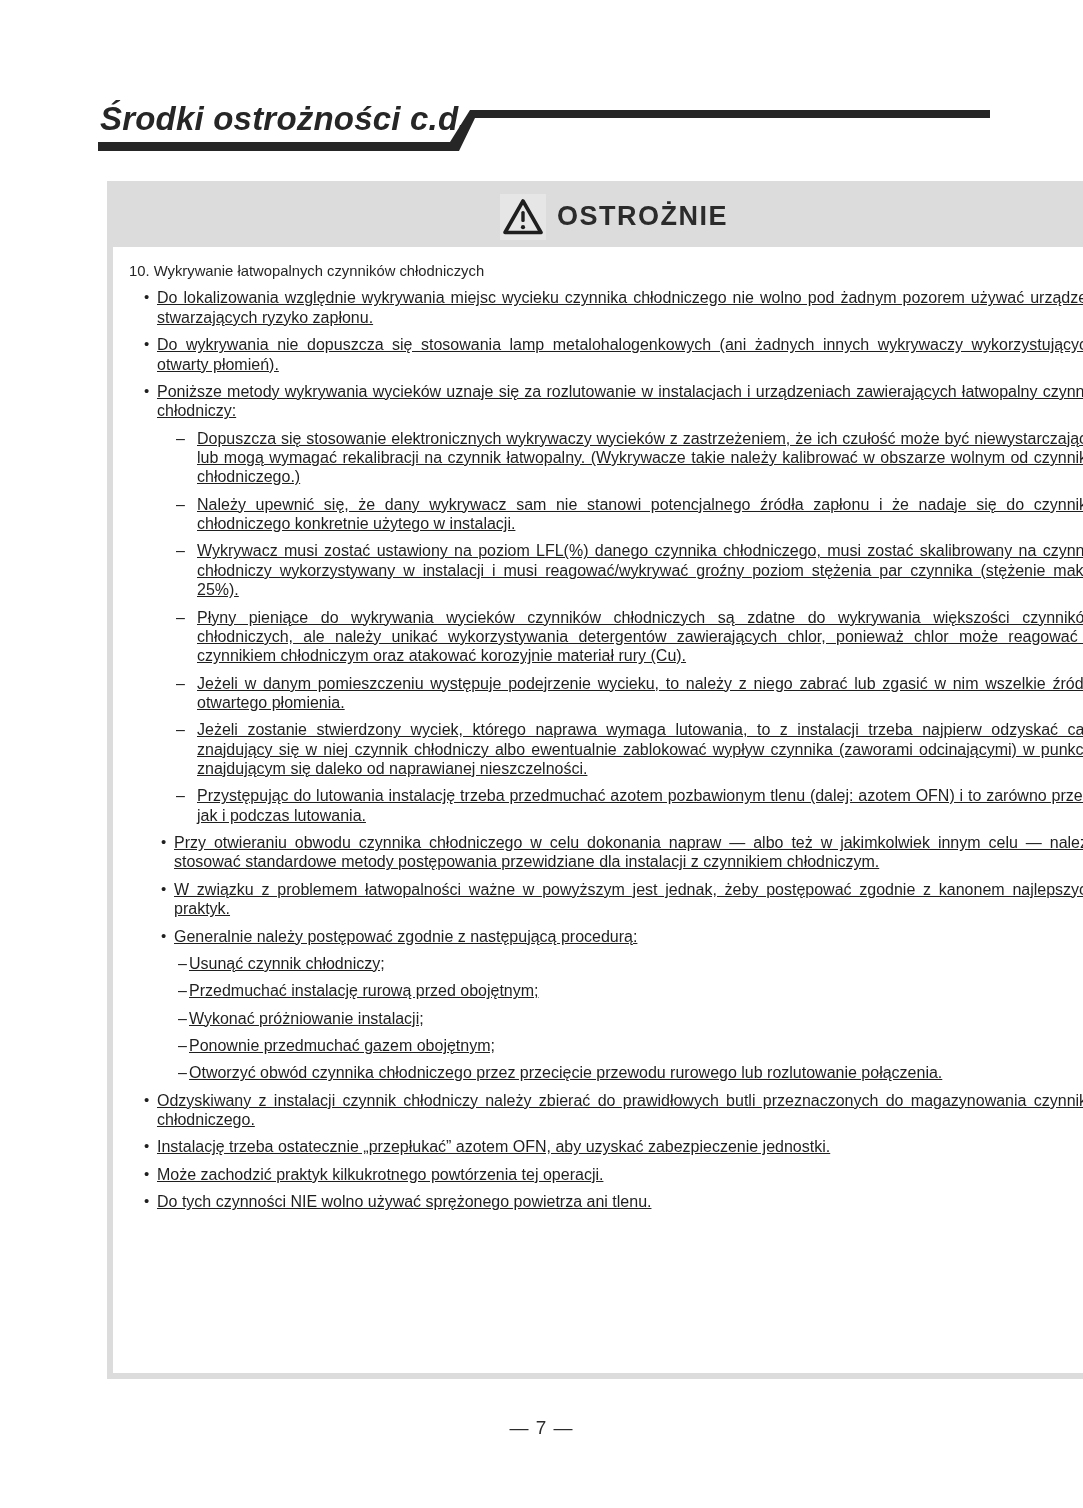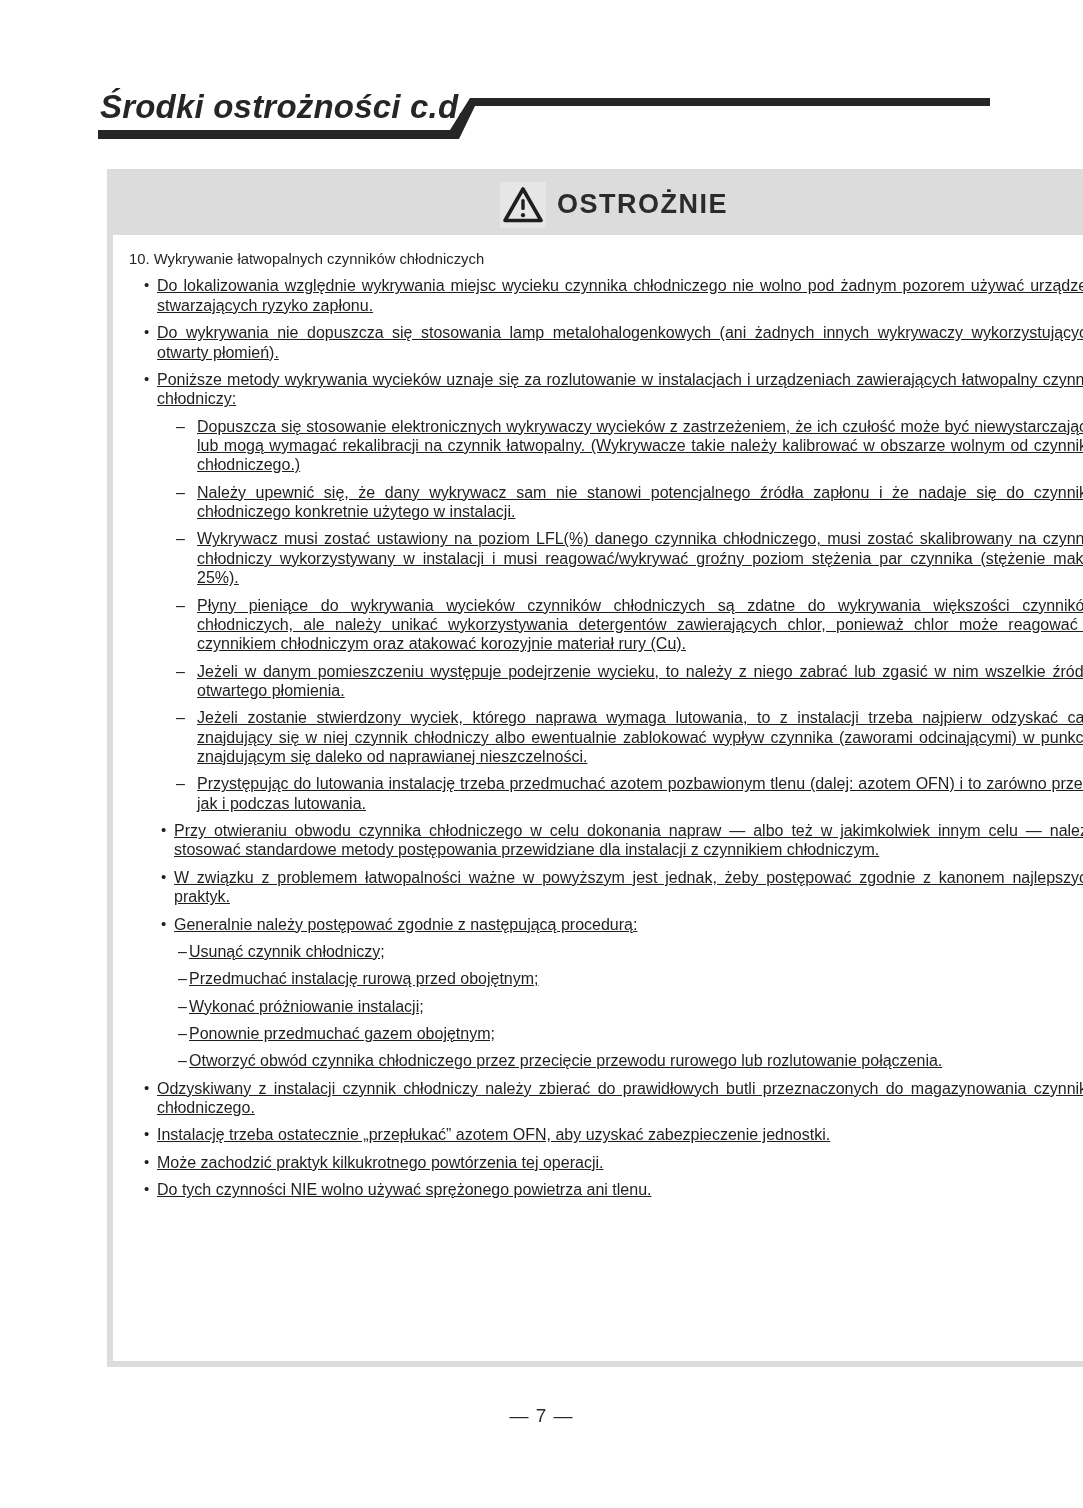--- a/index.html
+++ b/index.html
@@ -1,21 +1,21 @@
 <!DOCTYPE html>
 <html><head>
 <meta charset="utf-8">
 <style>
   html,body{margin:0;padding:0;}
   body{
     width:1083px;height:1508px;background:#ffffff;position:relative;
     font-family:"Liberation Sans", sans-serif;color:#1f1f1f;
     -webkit-font-smoothing:antialiased;
   }
-  .page{position:absolute;inset:0;background:#ffffff;}
+  .page{position:absolute;inset:0;background:#ffffff;margin-top:12px;}
 
   
   .title{
     position:absolute;left:100px;top:88px;margin:0;
     font-size:33px;font-weight:bold;font-style:italic;color:#262626;
     letter-spacing:0.2px;white-space:nowrap;
   }
   .header-rule{position:absolute;left:98px;top:95px;width:892px;height:46px;}
 
   

